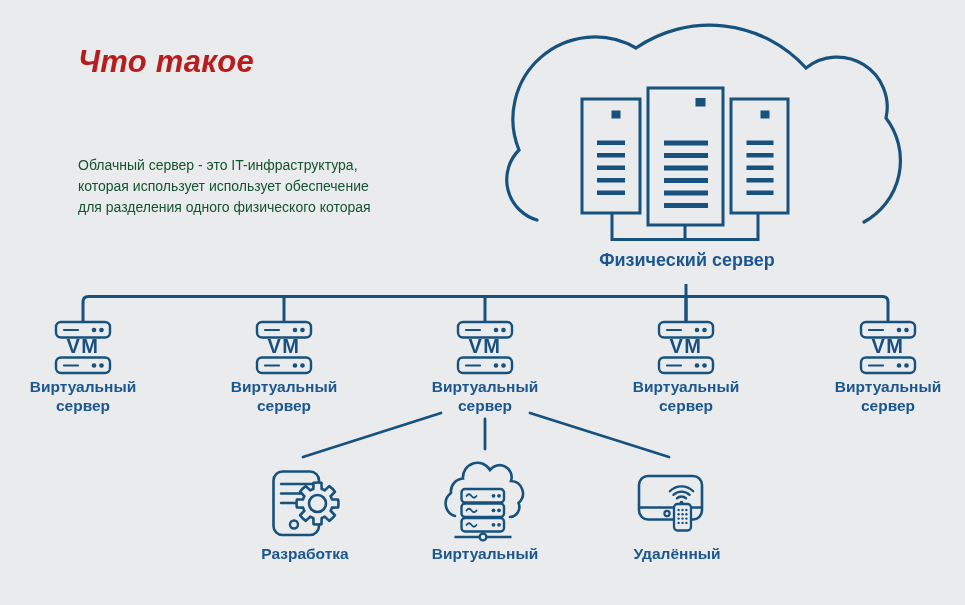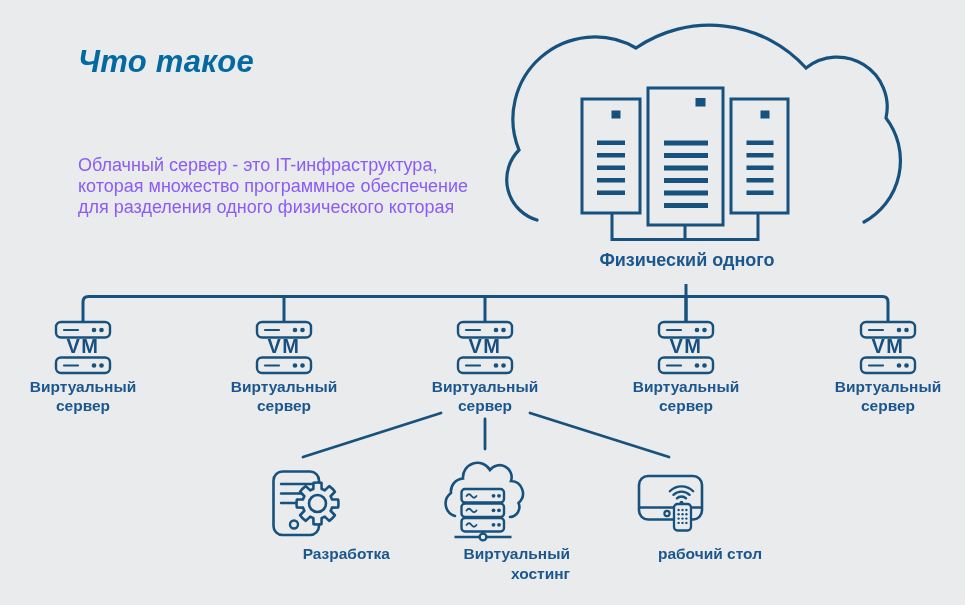--- a/index.html
+++ b/index.html
@@ -8,41 +8,41 @@
     background:#e9ebec;
     position:relative;
     overflow:hidden;
     font-family:"Liberation Sans", sans-serif;
   }
   .abs{position:absolute;}
   .title{
     left:78px;top:42px;
     font-size:31px;line-height:40px;
     font-weight:bold;font-style:italic;
-    color:#0369a1;letter-spacing:0.3px;
+    color:#b91c1c;letter-spacing:0.3px;
   }
   .description{
     left:78px;top:155px;
-    font-size:18px;line-height:21px;
-    color:#8b5cf6;
+    font-size:14px;line-height:21px;
+    color:#14532d;
   }
   .phys-label{
     left:550px;top:250px;width:274px;
     text-align:center;
     font-size:18px;font-weight:bold;color:#1b578e;
   }
   .vm-label{
     top:377px;width:140px;
     text-align:center;
     font-size:15.5px;line-height:19px;
     font-weight:bold;color:#1b578e;
   }
   .uc-label{
     top:544px;width:170px;
-    text-align:right;
+    text-align:center;
     font-size:15.5px;line-height:19.5px;
     font-weight:bold;color:#1b578e;
   }
   svg{position:absolute;left:0;top:0;}
   svg .s{stroke:#17517e;fill:none;}
   svg .sb{stroke:#17517e;fill:#e9ebec;}
   svg .f{fill:#17517e;stroke:none;}
   svg text.vm{
     font-family:"Liberation Sans",sans-serif;
     font-weight:bold;font-size:20px;
@@ -226,25 +226,25 @@
     </g>
   </g>
 </svg>
 
 <div class="abs title">
   <div>Что такое</div>
 </div>
 
 <div class="abs description">
   <div>Облачный сервер - это IT-инфраструктура,</div>
-  <div>которая множество программное обеспечение</div>
+  <div>которая использует использует обеспечение</div>
   <div>для разделения одного физического которая</div>
 </div>
 
-<div class="abs phys-label">Физический одного</div>
+<div class="abs phys-label">Физический сервер</div>
 
 <div class="abs vm-label" style="left:13px">
   <div>Виртуальный</div>
   <div>сервер</div>
 </div>
 <div class="abs vm-label" style="left:214px">
   <div>Виртуальный</div>
   <div>сервер</div>
 </div>
 <div class="abs vm-label" style="left:415px">
@@ -258,17 +258,16 @@
 <div class="abs vm-label" style="left:818px">
   <div>Виртуальный</div>
   <div>сервер</div>
 </div>
 
 <div class="abs uc-label" style="left:220px">
   <div>Разработка</div>
 </div>
 <div class="abs uc-label" style="left:400px">
   <div>Виртуальный</div>
-  <div>хостинг</div>
 </div>
 <div class="abs uc-label" style="left:592px">
-  <div>рабочий стол</div>
+  <div>Удалённый</div>
 </div>
 
 </body></html>

